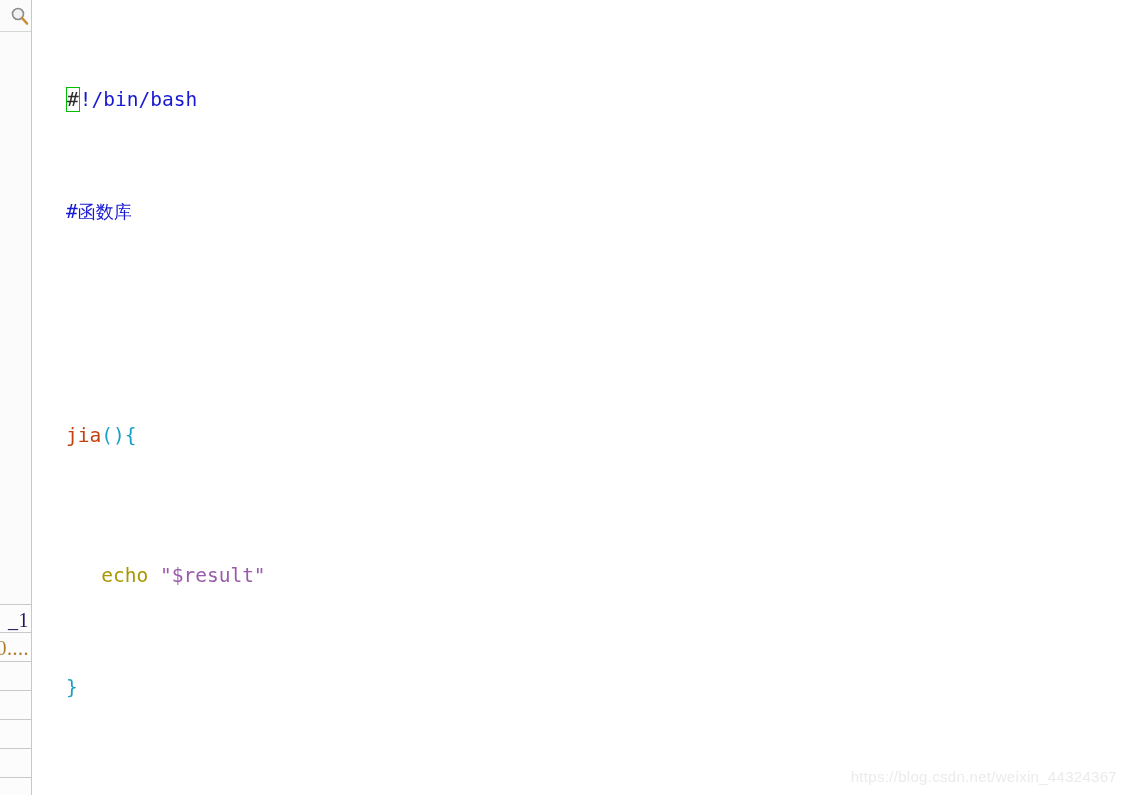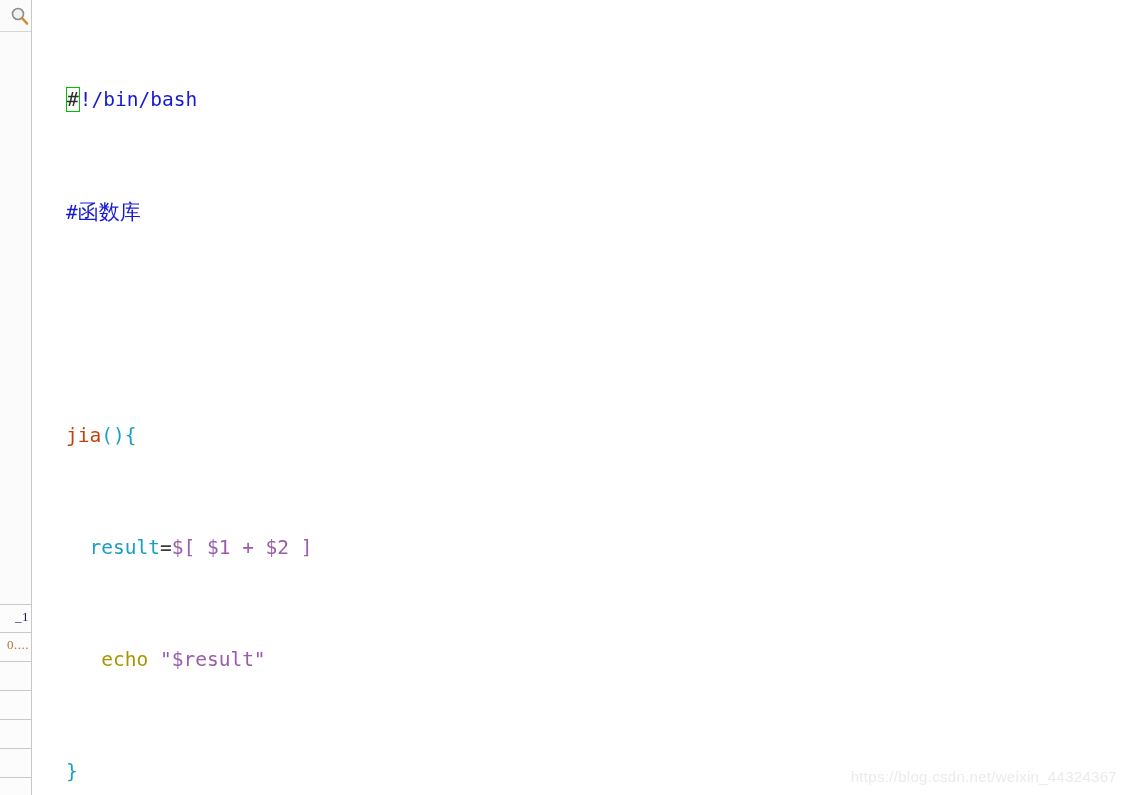--- a/index.html
+++ b/index.html
@@ -55,21 +55,21 @@
     overflow: hidden;
   }
   .side-row:first-child {
     border-top: 1px solid #c9c9c9;
   }
   .side-row-label {
     position: absolute;
     right: 2px;
     top: 4px;
     font-family: "Liberation Serif", "DejaVu Serif", serif;
-    font-size: 13px;
+    font-size: 20px;
     color: #1a1a5e;
     white-space: nowrap;
     letter-spacing: 0.5px;
   }
   .side-row-label.dots {
     color: #b07a2a;
   }
 
   
   #editor {
@@ -88,21 +88,21 @@
     font-size: 19.5px;
     line-height: 28px;
     white-space: pre;
     letter-spacing: 0px;
   }
   .ln { height: 28px; padding-left: 28px; }
 
   
   .t-hash      { color: #2b2b2b; background: #ffffff; border: 1px solid #00c000; padding: 0 0 0 0; }
   .t-comment   { color: #1718d4; }
-  .t-cjk       { font-family: "Liberation Serif", "DejaVu Serif", serif; font-size: 21px; }
+  .t-cjk       { font-family: "Liberation Serif", "DejaVu Serif", serif; font-size: 18px; }
   .t-func      { color: #c2410c; }
   .t-brace     { color: #1a9fc4; }
   .t-var       { color: #1a9fc4; }
   .t-op        { color: #3c3c3c; }
   .t-expr      { color: #9a5bab; }
   .t-kw        { color: #a99700; margin-top: 25px; }
   .t-str       { color: #9a5bab; }
 
   
   #watermark {
@@ -159,21 +159,20 @@
   <div id="code">
 
     <div class="ln"><span class="t-hash">#</span><span class="t-comment">!/bin/bash</span></div>
 
     <div class="ln"><span class="t-comment">#</span><span class="t-comment t-cjk">函数库</span></div>
 
     <div class="ln">&nbsp;</div>
 
     <div class="ln"><span class="t-func">jia</span><span class="t-brace">(){</span></div>
 
-    <div class="ln"><span>  </span><span class="t-var">result</span><span class="t-op">=</span><span class="t-expr">$[ $1 + $2 ]</span></div>
 
     <div class="ln"><span>   </span><span class="t-kw">echo</span><span> </span><span class="t-str">"$result"</span></div>
 
     <div class="ln"><span class="t-brace">}</span></div>
 
     
 
     
 
     

